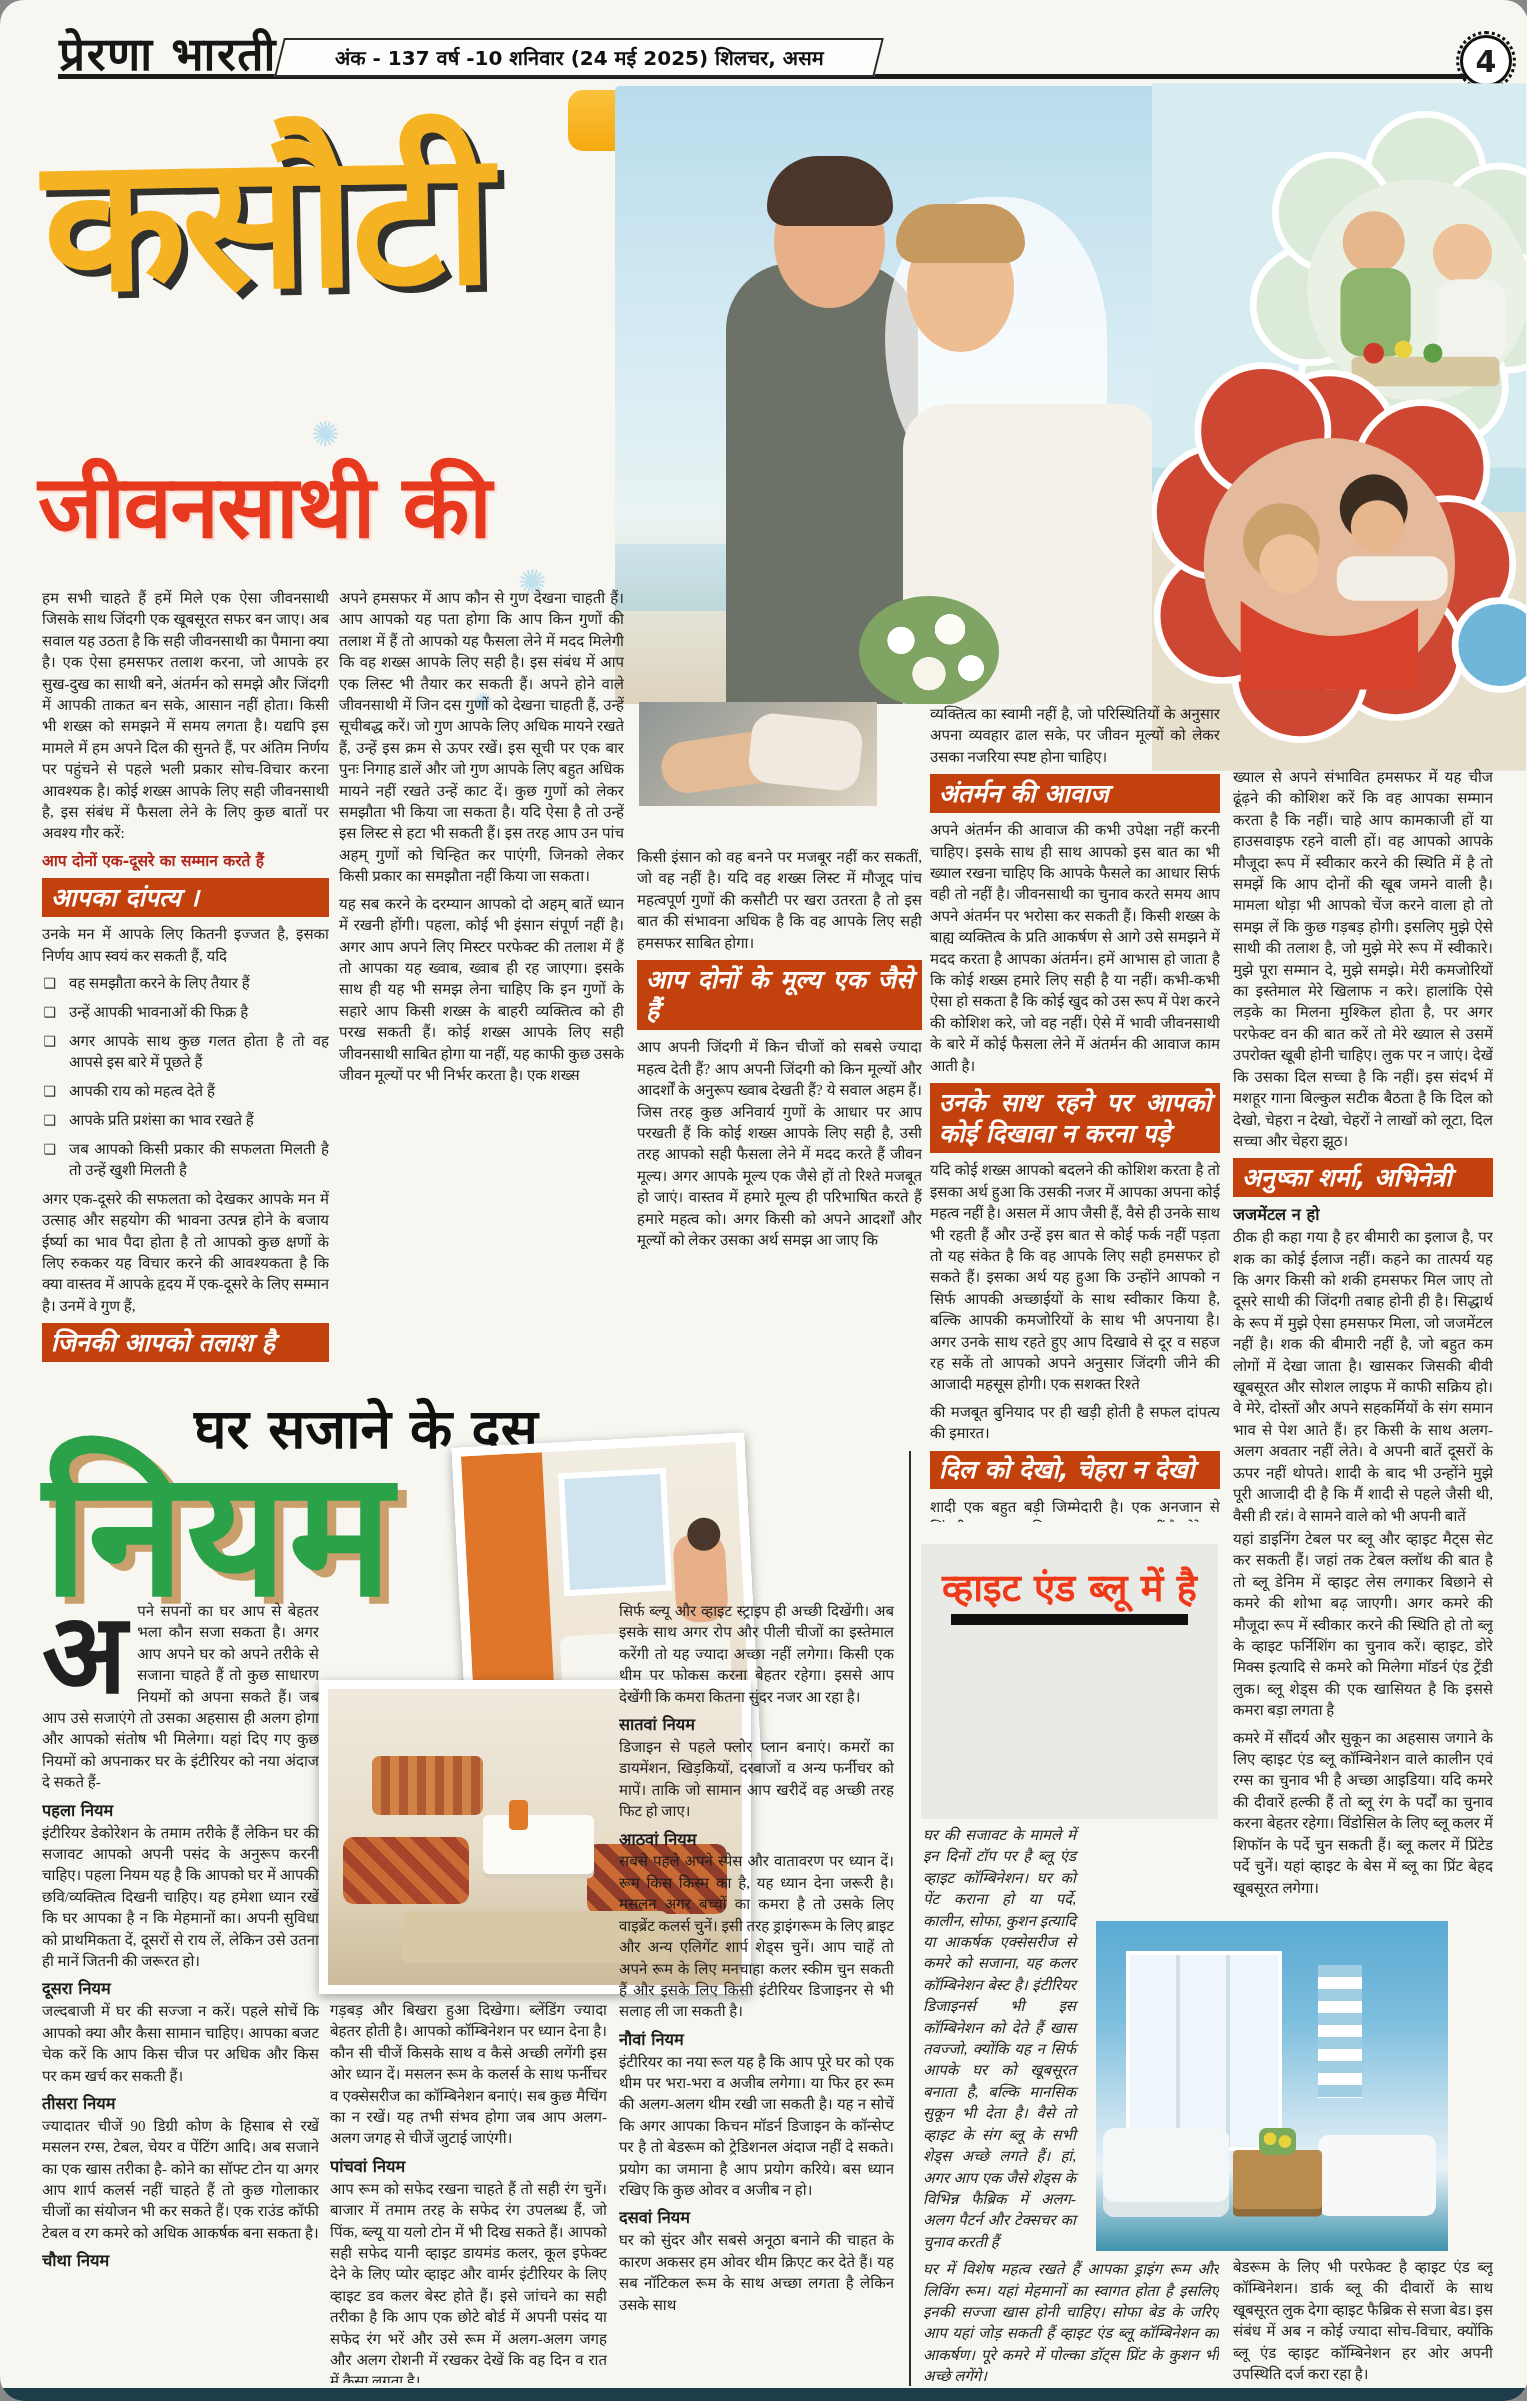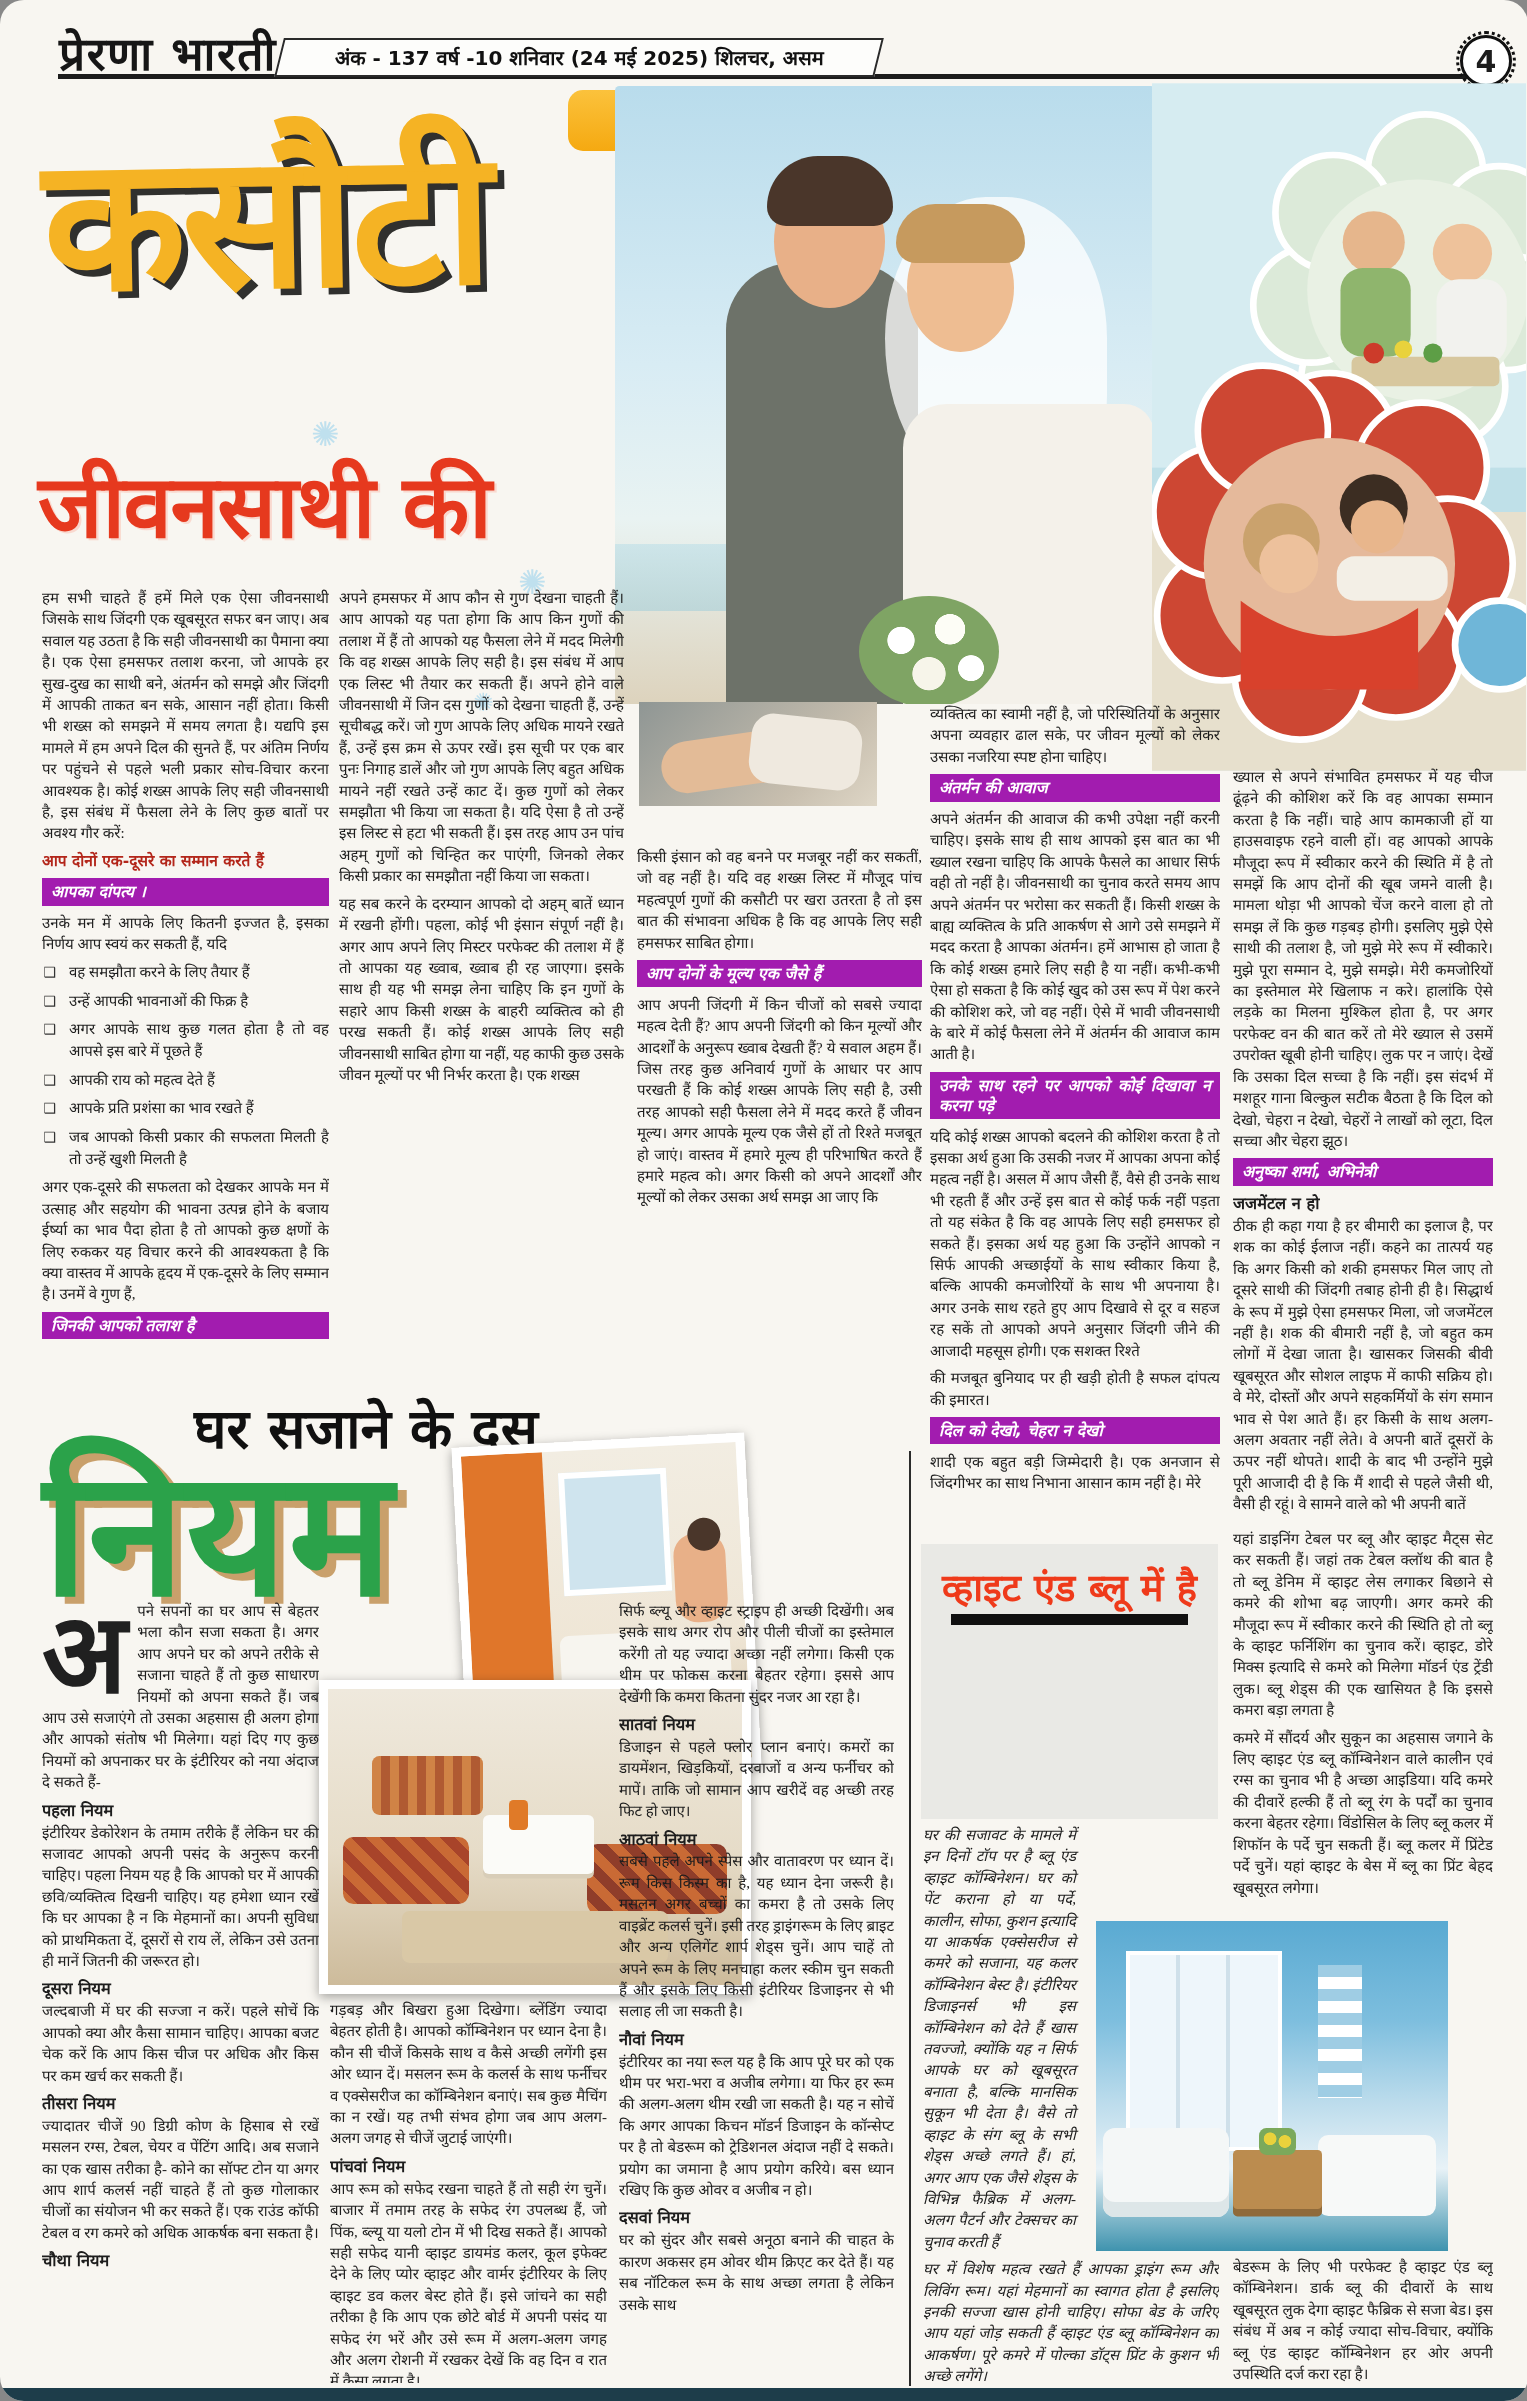--- a/index.html
+++ b/index.html
@@ -25,22 +25,22 @@
   #h-kasauti{left:43px;top:87px;font-family:"DejaVu Sans",sans-serif;font-weight:bold;
              font-size:186px;line-height:1.45;color:#f5b324;letter-spacing:-4.4px;
              text-shadow:6.7px 6.7px 0 #30302e;transform:rotate(-1deg);}
   #h-jeevan{left:38px;top:444px;font-family:"DejaVu Sans",sans-serif;font-weight:bold;
             font-size:87px;color:#e6391e;letter-spacing:-1.5px;text-shadow:2.2px 2.2px 0 #f9d9cf;}
   .flake{font-size:34px;color:#bfe0ee;font-family:"DejaVu Sans",sans-serif;}
   
   .col{position:absolute;overflow:hidden;font-size:15px;line-height:21.4px;text-align:justify;}
   .blk-p{margin:0 0 6px 0;}
   .blk-red{color:#b3261a;font-weight:bold;font-family:"DejaVu Sans",sans-serif;font-size:15.5px;margin:3px 0 4.4px 0;}
-  .blk-box{background:#a21caf;color:#fff;font-family:"DejaVu Sans",sans-serif;font-weight:bold;
-           font-style:italic;font-size:16px;line-height:1.25;padding:3.7px 9px;margin:6px 0 7.4px 0;}
+  .blk-box{background:#c2410c;color:#fff;font-family:"DejaVu Sans",sans-serif;font-weight:bold;
+           font-style:italic;font-size:25px;line-height:1.25;padding:3.7px 9px;margin:6px 0 7.4px 0;}
   .blk-bold{font-weight:bold;font-family:"DejaVu Sans",sans-serif;font-size:16.3px;margin:4.4px 0 1.5px 0;}
   .blk-check{position:relative;padding-left:27px;margin:0 0 7.4px 0;}
   .blk-check::before{content:"\2751";position:absolute;left:1.5px;top:0;font-size:14px;color:#333;}
   .blk-drop{margin:0 0 6px 0;}
   .dropcap{float:left;font-family:"DejaVu Sans",sans-serif;font-weight:bold;font-size:111px;
            line-height:0.78;padding:10.4px 10.4px 0 0;color:#202020;}
   
   .photo{position:absolute;overflow:hidden;}
   .frame{border:9.6px solid #fff;box-shadow:0 3px 10.4px rgba(0,0,0,.35);}
   

